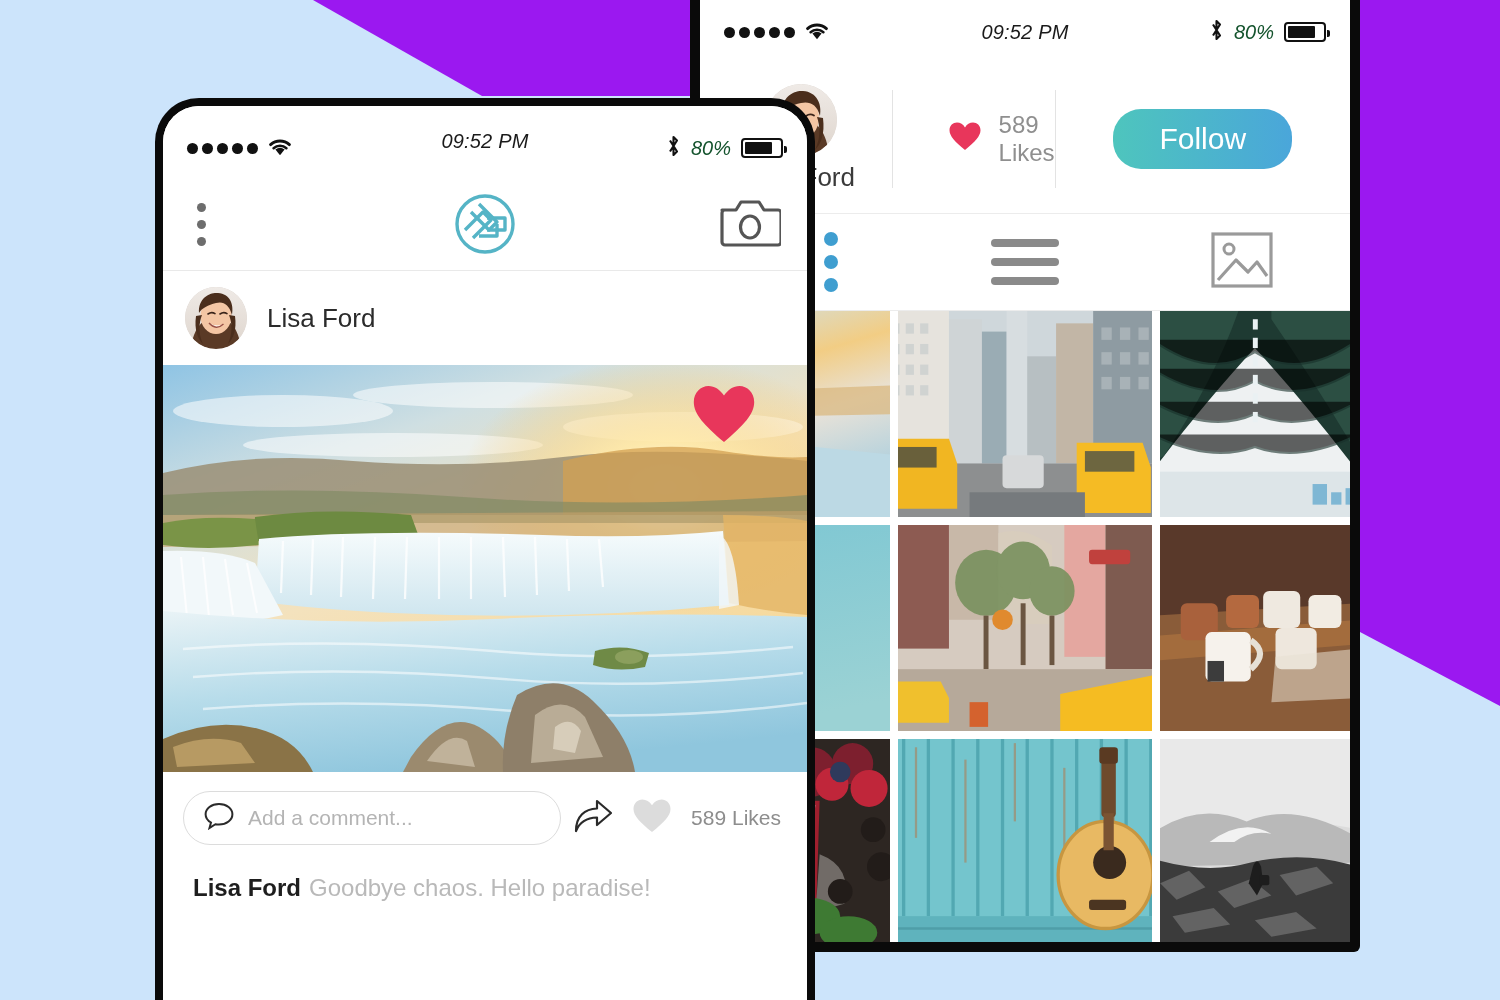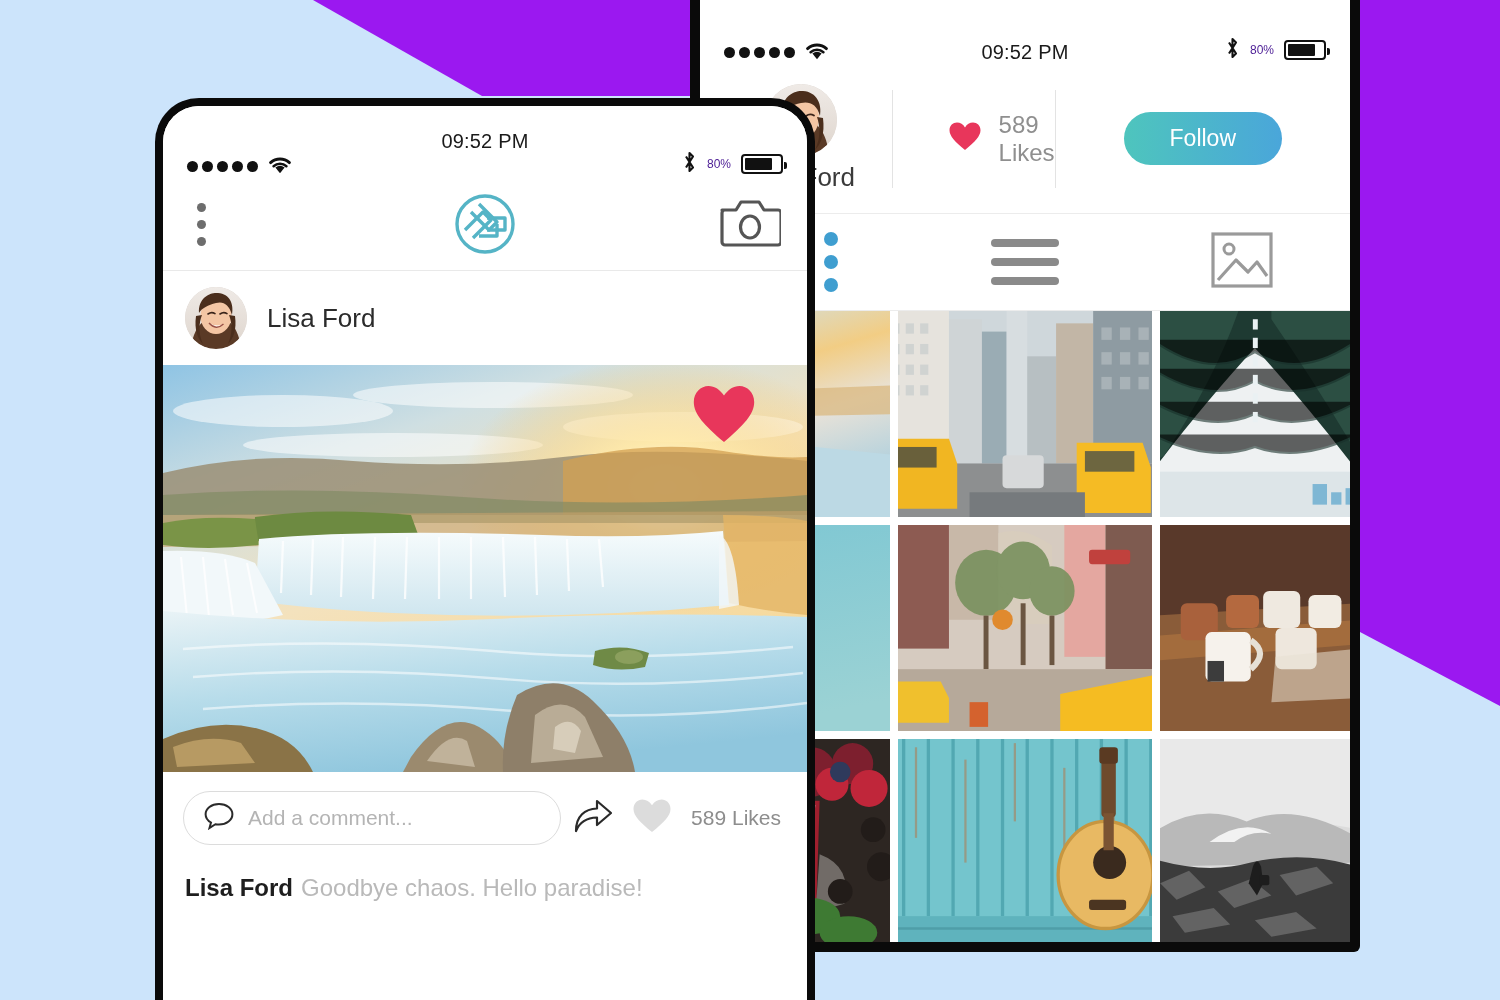--- a/index.html
+++ b/index.html
@@ -9,29 +9,29 @@
     background:#cce4fb;
     position:relative;
   }
   
   #bg{position:absolute;inset:0;width:1500px;height:1000px;}
   
   .phone{position:absolute;background:#0a0a0a;box-sizing:border-box;overflow:hidden;}
   .screen{position:absolute;background:#ffffff;overflow:hidden;}
 
   
-  .statusbar{position:relative;height:64px;display:flex;align-items:flex-end;
-    padding:0 24px;box-sizing:border-box;background:#fff;}
+  .statusbar{position:relative;height:64px;display:flex;align-items:center;
+    padding:0 24px;box-sizing:border-box;background:#fff;font-style:italic;}
   .sb-left{display:flex;align-items:center;gap:9px;}
   .sb-dots{display:flex;gap:4px;}
   .sb-dots i{width:11px;height:11px;border-radius:50%;background:#111;display:block;}
   .sb-center{position:absolute;left:0;right:0;text-align:center;
     font-size:20px;color:#1a1a1a;letter-spacing:.2px;pointer-events:none;}
   .sb-right{margin-left:auto;display:flex;align-items:center;gap:10px;z-index:2;}
-  .sb-pct{font-size:12px;color:#4c1d95;}
+  .sb-pct{font-size:20px;color:#14532d;}
   .batt{width:42px;height:20px;border:2.5px solid #111;border-radius:4px;position:relative;
     box-sizing:border-box;padding:2px;}
   .batt::after{content:"";position:absolute;right:-6px;top:6px;width:3px;height:7px;
     background:#111;border-radius:0 2px 2px 0;}
   .batt i{display:block;height:100%;width:80%;background:#111;border-radius:1px;}
 
   
   .appbar{height:93px;display:flex;align-items:center;position:relative;
     padding:0 26px;box-sizing:border-box;border-bottom:1px solid #e9e9e9;background:#fff;}
   .kebab{display:flex;flex-direction:column;gap:8px;cursor:pointer;padding:6px 8px;}
@@ -51,38 +51,38 @@
 
   .actionbar{height:92px;display:flex;align-items:center;padding:0 20px;gap:12px;
     box-sizing:border-box;background:#fff;}
   .comment-box{flex:1 1 auto;max-width:420px;height:54px;border:1.5px solid #dcdcdc;
     border-radius:28px;display:flex;align-items:center;gap:14px;padding:0 20px;
     box-sizing:border-box;background:#fff;}
   .comment-ph{font-size:21px;color:#b4b4b4;}
   .act-right{margin-left:auto;display:flex;align-items:center;gap:20px;padding-right:6px;}
   .likes-txt{font-size:21px;color:#8d8d8d;}
 
-  .caption{padding:10px 22px 0;font-size:24px;}
+  .caption{padding:10px 30px 0;font-size:24px;}
   .cap-name{color:#1e1e1e;font-weight:bold;}
   .cap-text{color:#b9b9b9;margin-left:8px;}
   .timestamp{padding:14px 22px 0;font-size:21px;color:#bdbdbd;}
 
   
   .prof-head{height:150px;display:flex;align-items:center;background:#fff;
     border-bottom:1px solid #ececec;box-sizing:border-box;}
   .prof-id{width:195px;display:flex;flex-direction:column;align-items:center;gap:6px;
     padding-left:10px;box-sizing:border-box;}
   .prof-avatar{width:72px;height:72px;border-radius:50%;overflow:hidden;background:#ddd6d1;}
   .prof-name{font-size:26px;color:#3a3a3a;}
   .divider{width:1px;height:98px;background:#e3e3e3;flex:none;}
   .stats{flex:1;padding-left:56px;display:flex;flex-direction:column;gap:14px;}
   .stat-row{display:flex;align-items:center;gap:18px;}
   .stat-txt{font-size:24px;color:#8f8f8f;}
   .follow-wrap{width:300px;display:flex;justify-content:center;}
-  .follow-btn{padding:13px 46px;border-radius:28px;color:#fff;font-size:23px;
+  .follow-btn{padding:13px 46px;border-radius:28px;color:#fff;font-size:30px;
     cursor:pointer;border:none;}
 
   
   .tabbar{height:96px;display:flex;align-items:center;background:#fff;
     border-bottom:1px solid #ececec;}
   .tab{flex:1;display:flex;align-items:center;justify-content:center;cursor:pointer;height:100%;}
   .dotgrid{display:grid;grid-template-columns:repeat(3,14px);grid-template-rows:repeat(3,14px);
     gap:9px;}
   .dotgrid i{width:14px;height:14px;border-radius:50%;background:#3f9ed0;display:block;}
   .hamb{display:flex;flex-direction:column;gap:11px;}

